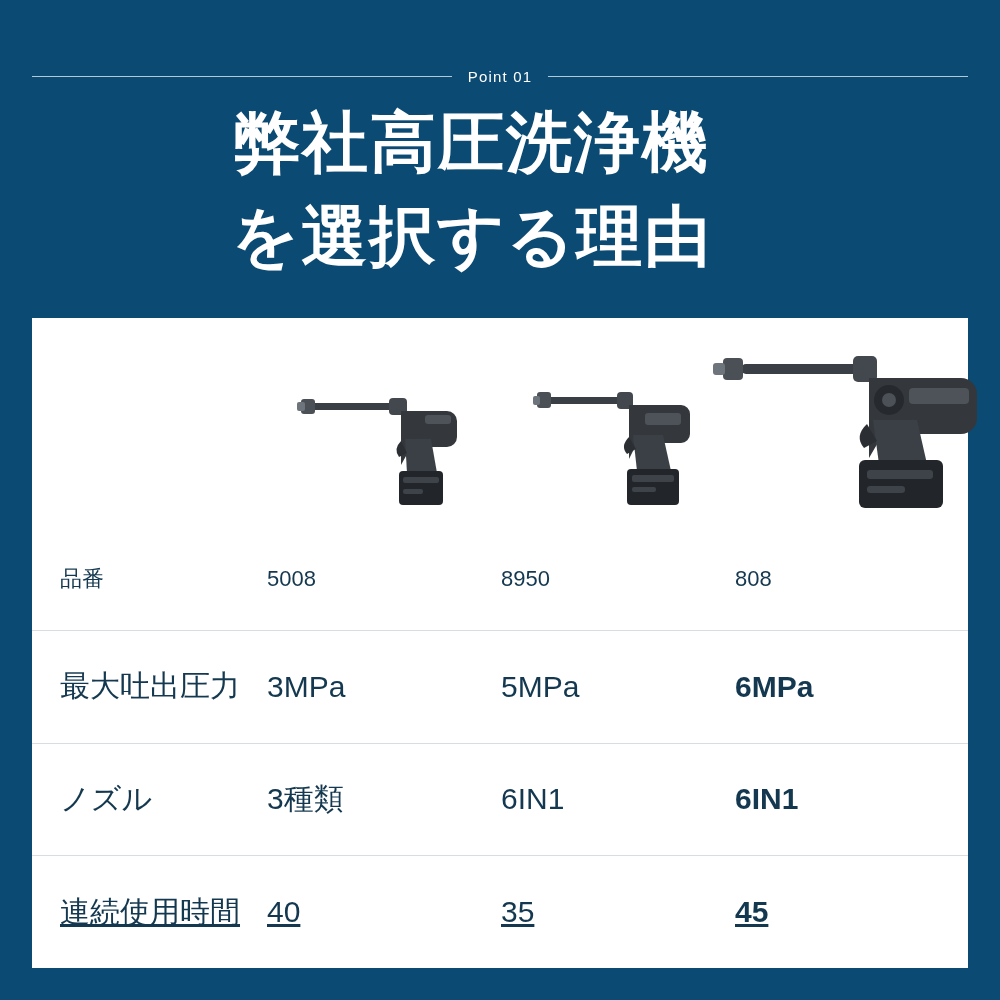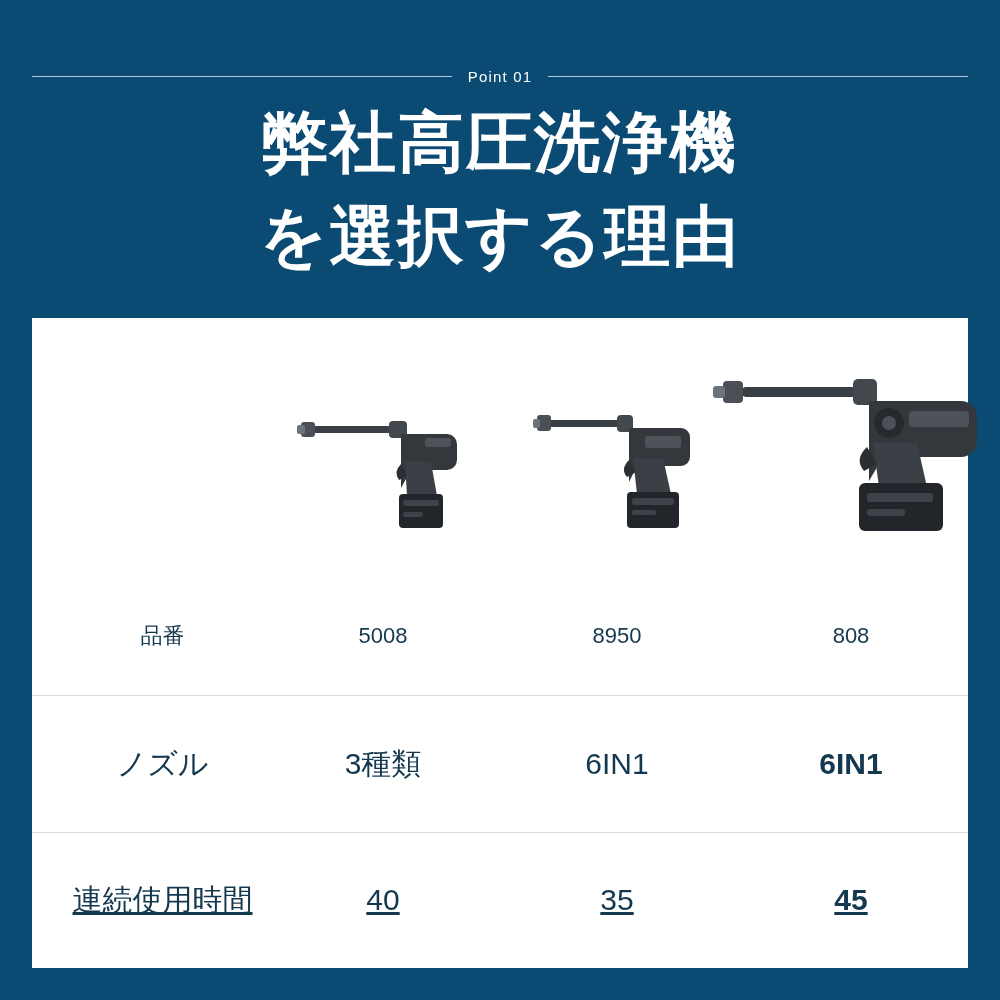--- a/index.html
+++ b/index.html
@@ -47,21 +47,20 @@
     position: absolute;
     top: 96px;
     left: 0;
     width: 944px;
     text-align: center;
     color: #ffffff;
     font-weight: 700;
     font-size: 66px;
     line-height: 1.42;
     letter-spacing: 2px;
-    margin-left: 28px;
   }
   .headline .line {
     display: block;
   }
 
   
   .table-card {
     position: absolute;
     left: 32px;
     top: 318px;
@@ -71,21 +70,21 @@
   }
 
   table.compare {
     width: 100%;
     height: 100%;
     border-collapse: collapse;
     table-layout: fixed;
   }
   table.compare td {
     border-bottom: 1px solid #d7dde3;
-    text-align: center;
+    text-align: left;
     vertical-align: middle;
     color: #14384f;
   }
   table.compare tr:last-child td {
     border-bottom: none;
     text-decoration: underline;
   }
   td.rowhead {
     text-align: left;
     padding-left: 28px;
@@ -231,20 +230,26 @@
         </td>
       </tr>
 
       <tr class="model-row">
         <td class="rowhead">品番</td>
         <td>5008</td>
         <td>8950</td>
         <td>808</td>
       </tr>
 
+      <tr class="value-row">
+        <td class="rowhead">最大吐出圧力</td>
+        <td>3MPa</td>
+        <td>5MPa</td>
+        <td class="bold-col">6MPa</td>
+      </tr>
 
 
       <tr class="value-row">
         <td class="rowhead">ノズル</td>
         <td>3種類</td>
         <td>6IN1</td>
         <td class="bold-col">6IN1</td>
       </tr>
 
       <tr class="value-row">

